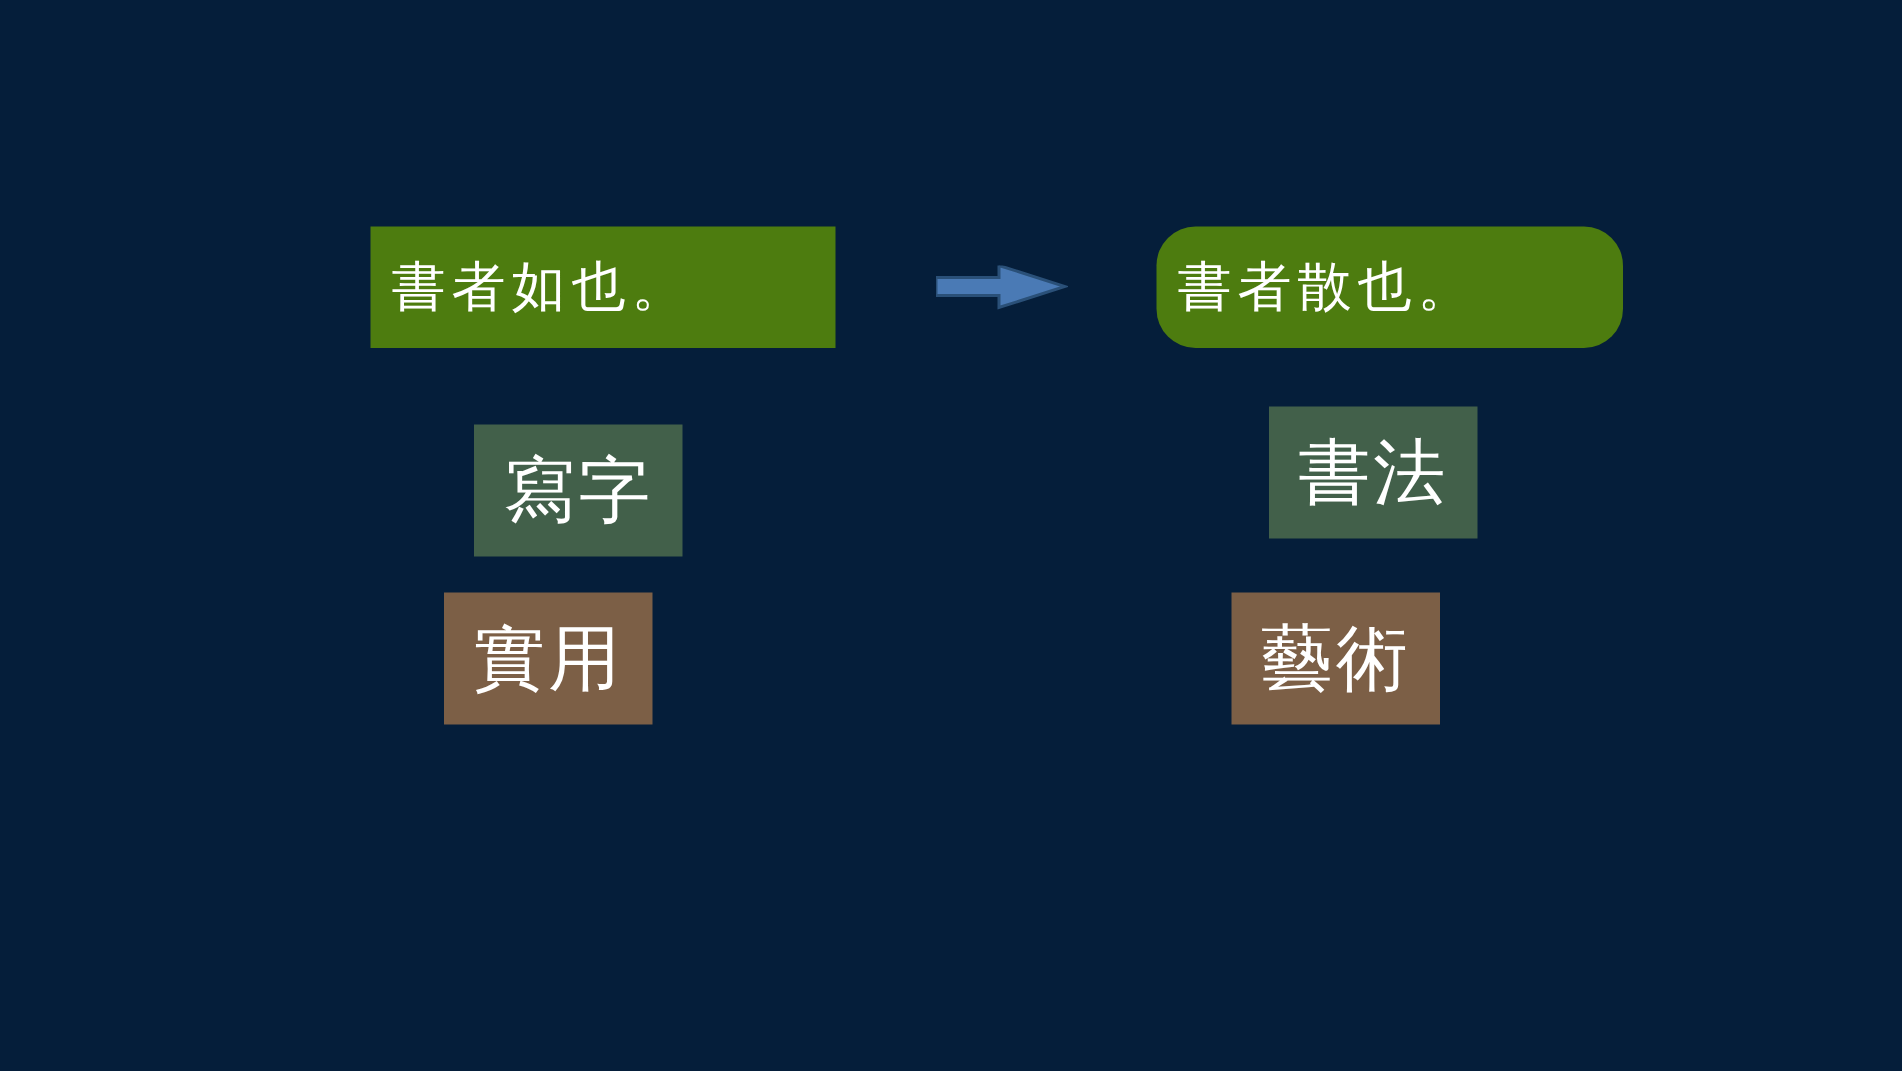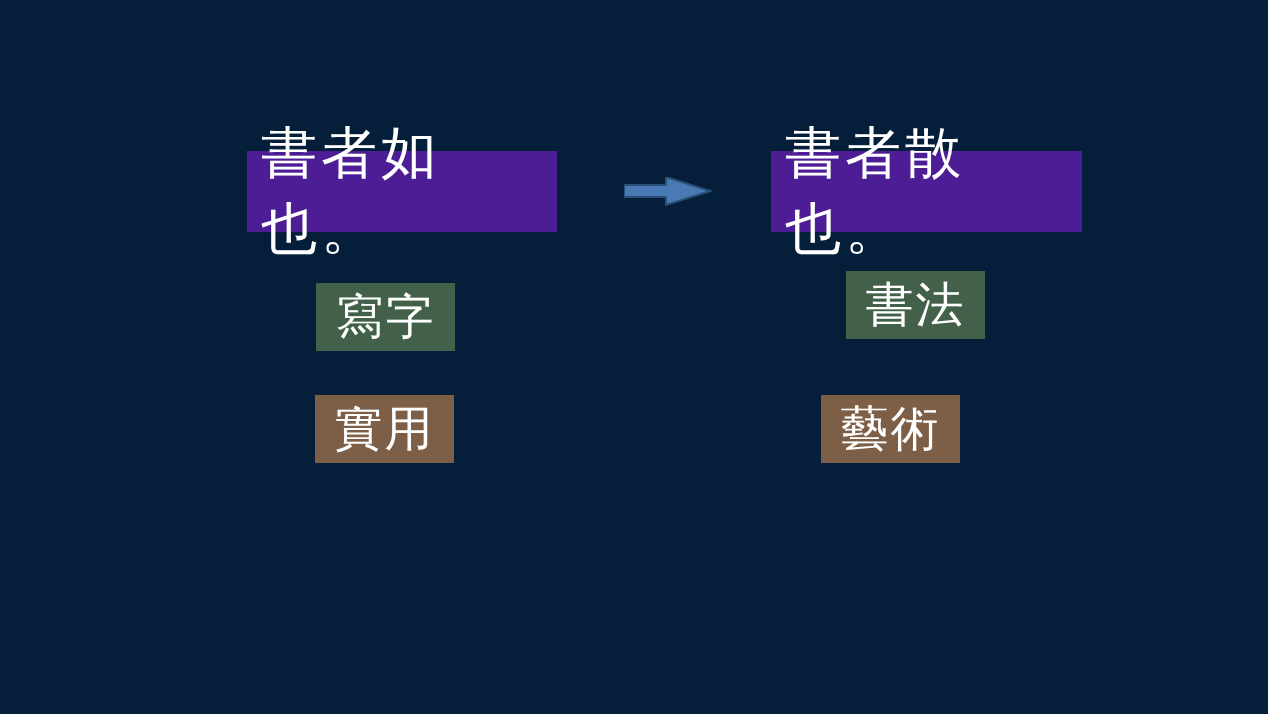--- a/index.html
+++ b/index.html
@@ -1,43 +1,43 @@
 <!DOCTYPE html>
 <html><head>
 <meta charset="utf-8">
 <style>
   html, body { margin:0; padding:0; }
   body { width:1268px; height:714px; background:#051e3a; position:relative; overflow:hidden;
          font-family: "DejaVu Sans", "Liberation Sans", sans-serif; }
   .box { position:absolute; color:#ffffff; display:flex; align-items:center; box-sizing:border-box; }
-  .title { height:81px; background:#4c1d95; font-size:56px; padding-left:14px; letter-spacing:4px; }
-  .tag { width:139px; height:68px; font-size:48px; justify-content:center; letter-spacing:2px; }
+  .title { height:81px; background:#4d7c0f; font-size:36px; padding-left:14px; letter-spacing:4px; }
+  .tag { width:139px; height:88px; font-size:48px; justify-content:center; letter-spacing:2px; }
   .green { background:#42604a; }
   .brown { background:#7c5f46; }
   .arrow { position:absolute; left:624px; top:177px; }
 </style>
 </head>
 <body>
 
 <div class="box title" style="left:247px; top:151px; width:310px;">
   <span>書者如也。</span>
 </div>
 
 <svg class="arrow" width="88" height="30" viewBox="0 0 88 30">
   <polygon points="0,8 42,8 42,0 86,14 42,28 42,20 0,20" fill="#4a7ab5" stroke="#2a5078" stroke-width="2"></polygon>
 </svg>
 
-<div class="box title" style="left:771px; top:151px; width:311px;">
+<div class="box title" style="left:771px; top:151px; width:311px;border-radius:26px;">
   <span>書者散也。</span>
 </div>
 
 <div class="box tag green" style="left:316px; top:283px;">
   <span>寫字</span>
 </div>
-<div class="box tag brown" style="left:315px; top:395px;">
+<div class="box tag brown" style="left:296px; top:395px;">
   <span>實用</span>
 </div>
 <div class="box tag green" style="left:846px; top:271px;">
   <span>書法</span>
 </div>
 <div class="box tag brown" style="left:821px; top:395px;">
   <span>藝術</span>
 </div>
 
 </body></html>

